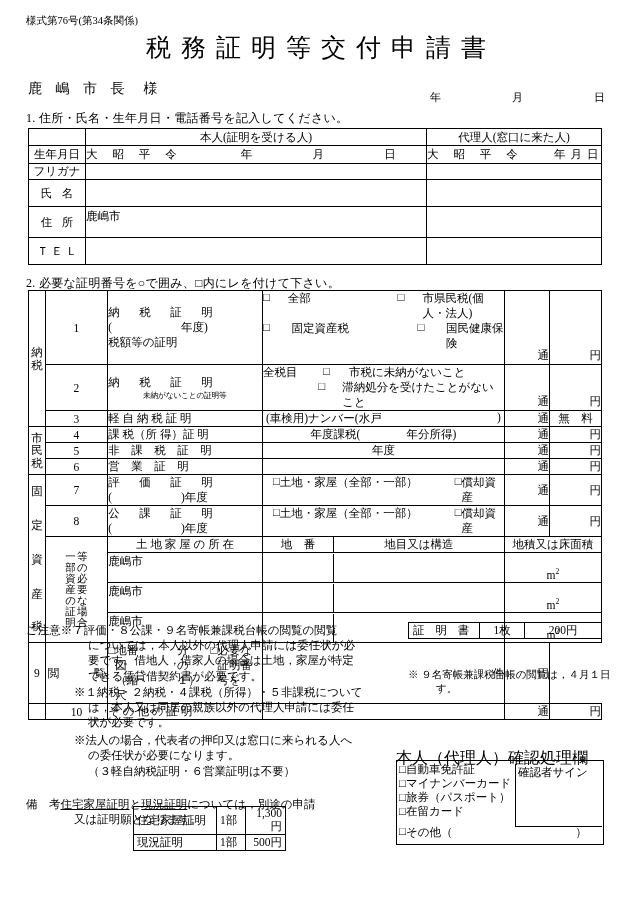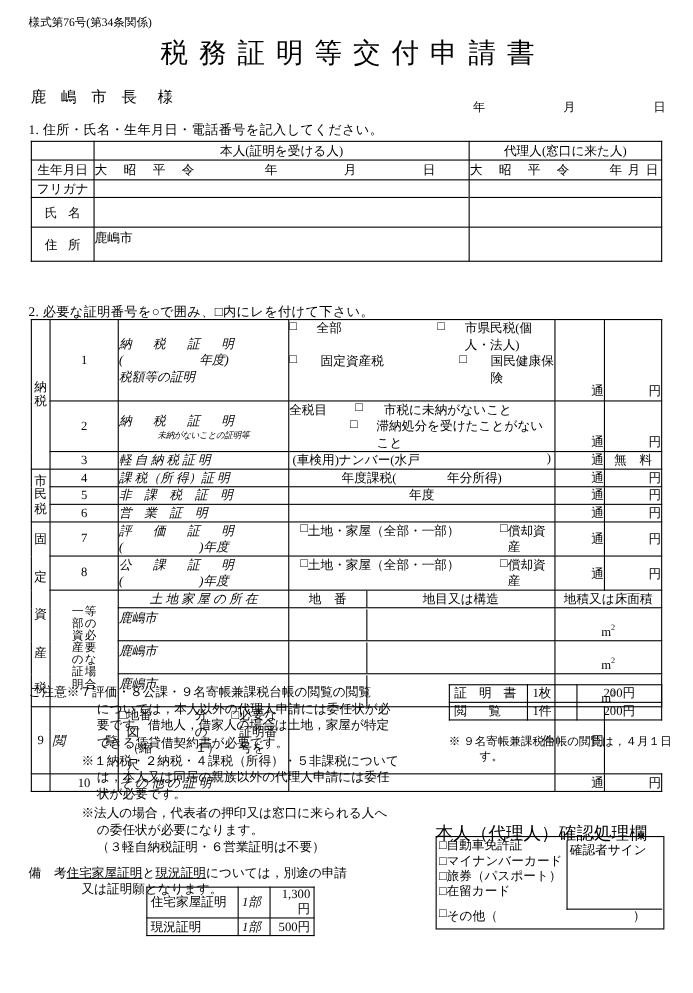--- a/index.html
+++ b/index.html
@@ -37,21 +37,21 @@
   .era .sp{flex:1;display:flex;justify-content:space-around;}
   .dashed-b{border-bottom:1px dashed #000 !important;}
   .cellpad{padding:1px 4px;}
 
   
   .tbl2{position:absolute;left:28px;top:290px;width:574px;}
   .tbl2 td{border:1px solid #000;font-size:11.5px;padding:0;vertical-align:middle;}
   .vcat{width:15px;text-align:center;font-size:11.5px;line-height:1.08;padding:1px 0;}
   .vcat span{display:block;}
   .num{width:22px;text-align:center;font-size:11.5px;}
-  .nm{width:112px;font-size:11.5px;padding:0 2px;font-style:italic;}
+  .nm{width:112px;font-size:11.5px;padding:0 2px;}
   .spread{display:flex;justify-content:space-between;padding:0 3px;}
   .tsu{width:40px;text-align:right;padding-right:7px;font-size:11.5px;}
   .yen{width:92px;text-align:right;padding-right:7px;font-size:11.5px;}
   .ctr{text-align:center;}
   .row-desc{padding:0 4px;}
   .sub{font-size:8px;letter-spacing:-0.2px;display:block;text-align:center;transform:scaleX(0.96);}
   .mini{font-size:7.5px;vertical-align:super;}
   .m2{text-align:center;padding-right:6px;font-size:9px;}
   .vside{width:15px;text-align:center;font-size:10.5px;line-height:1.06;padding:1px 0;}
   .vside span{display:block;}
@@ -63,31 +63,31 @@
   .ind3{padding-left:62px;text-indent:-14px;}
   .ind4{padding-left:62px;text-indent:-14px;}
   .ind5{padding-left:62px;text-indent:0;}
   .u{text-decoration:underline;}
   .bikou-body{padding-left:48px;text-indent:-48px;}
 
   
   .feetbl{position:absolute;left:408px;top:622px;width:194px;}
   .feetbl td{border:1px solid #000;font-size:11.5px;height:15px;padding:0 4px;}
   .feetbl .n1{width:62px;letter-spacing:4px;}
-  .feetbl .n2{width:36px;text-align:left;}
+  .feetbl .n2{width:36px;text-align:center;}
   .feetbl .n3{text-align:center;}
 
   .rnote{position:absolute;left:408px;top:668px;width:200px;font-size:10.5px;line-height:1.35;
          padding-left:14px;text-indent:-14px;}
 
   
   .feetbl2{position:absolute;left:133px;top:806px;width:153px;}
   .feetbl2 td{border:1px solid #000;font-size:11.5px;height:15px;padding:0 3px;}
   .feetbl2 .c1{width:76px;}
-  .feetbl2 .c2{width:22px;font-style:italic;}
+  .feetbl2 .c2{width:22px;}
   .feetbl2 .c3{text-align:right;}
 
   
   .idtitle{position:absolute;left:396px;top:748px;font-size:16px;}
   .idbox{position:absolute;left:396px;top:760px;width:206px;height:83px;border:1px solid #000;}
   .idlist{position:absolute;left:0;top:0;width:118px;font-size:11.5px;line-height:1.22;padding:1px 0 0 2px;}
   .idlist div{white-space:nowrap;}
   .signbox{position:absolute;left:118px;top:3px;width:87px;height:63px;border-left:1px solid #000;
            border-bottom:1px solid #000;box-sizing:border-box;font-size:11.5px;padding:1px 0 0 2px;}
   .otherrow{position:absolute;left:2px;top:64px;width:202px;font-size:11.5px;display:flex;}
@@ -159,20 +159,25 @@
     <tr>
       <td class="lbl" style="height:30px">
         <span class="lbl-sp">
               <span>住</span>
               <span>所</span>
             </span>
       </td>
       <td class="cellpad" style="vertical-align:top;padding-top:2px">鹿嶋市</td>
       <td class="cellpad"></td>
     </tr>
+    <tr>
+      <td class="lbl" style="height:26px">Ｔ Ｅ Ｌ</td>
+      <td class="cellpad"></td>
+      <td class="cellpad"></td>
+    </tr>
   </tbody>
     </table>
 
   <div class="sec2">2. 必要な証明番号を○で囲み、□内にレを付けて下さい。</div>
 
   <table class="tbl2">
 
     <tbody>
         <tr>
       <td class="vcat" rowspan="3">
@@ -423,34 +428,29 @@
     <p class="ind2"><span>ご注意※</span><span>７評価・８公課・９名寄帳兼課税台帳の閲覧の閲覧</span></p>
     <p class="ind5"><span>については，本人以外の代理人申請には委任状が必</span></p>
     <p class="ind5"><span>要です。借地人，借家人の場合は土地，家屋が特定</span></p>
     <p class="ind5"><span>できる賃貸借契約書が必要です。</span></p>
     <p class="ind3" style="margin-top:1px"><span>※１納税・２納税・４課税（所得）・５非課税について</span></p>
     <p class="ind5"><span>は，本人又は同居の親族以外の代理人申請には委任</span></p>
     <p class="ind5"><span>状が必要です。</span></p>
     <p class="ind4" style="margin-top:3px"><span>※法人の場合，代表者の押印又は窓口に来られる人へ</span></p>
     <p class="ind5"><span>の委任状が必要になります。</span></p>
     <p class="ind5"><span>（３軽自納税証明・６営業証明は不要）</span></p>
-    <p class="bikou-body" style="margin-top:8px"><span class="bk">備　考</span><span class="u">住宅家屋証明</span><span>と</span><span class="u">現況証明</span><span>については，別途の申請</span></p>
+    <p class="bikou-body" style="margin-top:18px"><span class="bk">備　考</span><span class="u">住宅家屋証明</span><span>と</span><span class="u">現況証明</span><span>については，別途の申請</span></p>
     <p class="ind5" style="padding-left:48px"><span>又は証明願となります。</span></p>
   </div>
 
   <table class="feetbl">
     <tbody>
         <tr>
       <td class="n1">証 明 書</td>
       <td class="n2">1枚</td>
-      <td class="n3">200円</td>
-    </tr>
-    <tr>
-      <td class="n1">閲　覧</td>
-      <td class="n2">1件</td>
       <td class="n3">200円</td>
     </tr>
   </tbody>
     </table>
 
   <div class="rnote">
     <div>※ ９名寄帳兼課税台帳の閲覧は，４月１日</div>
     <div style="text-indent:0;padding-left:14px">す。</div>
   </div>
 

